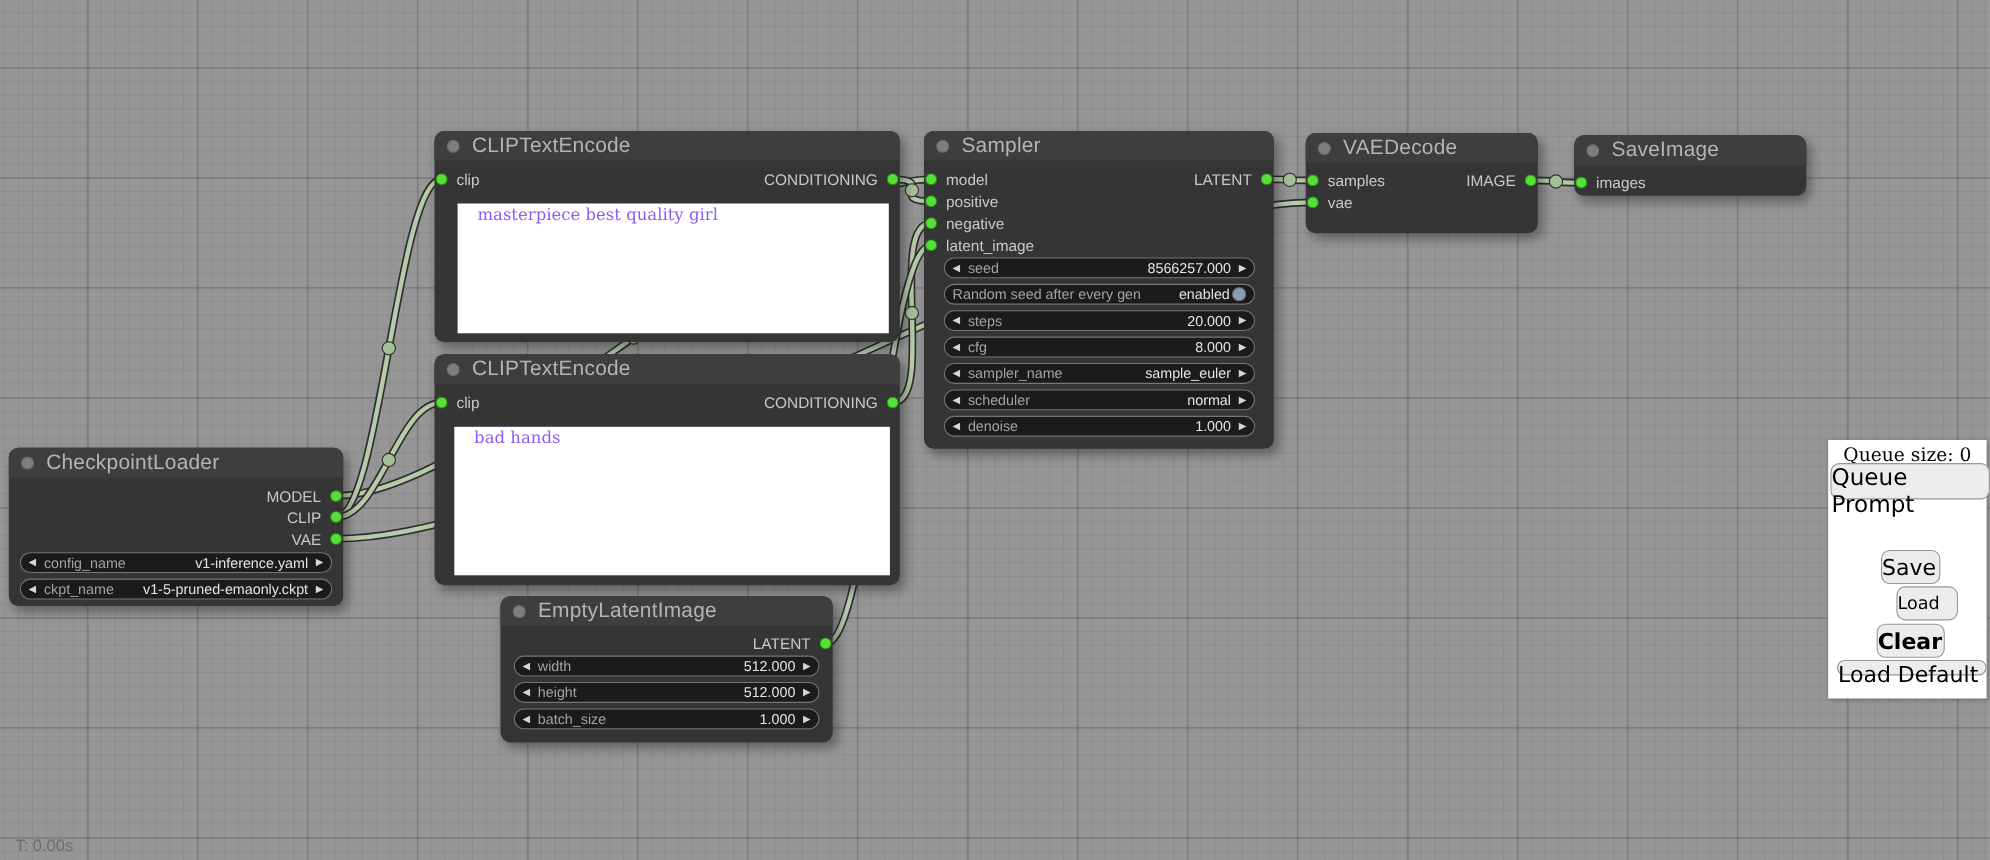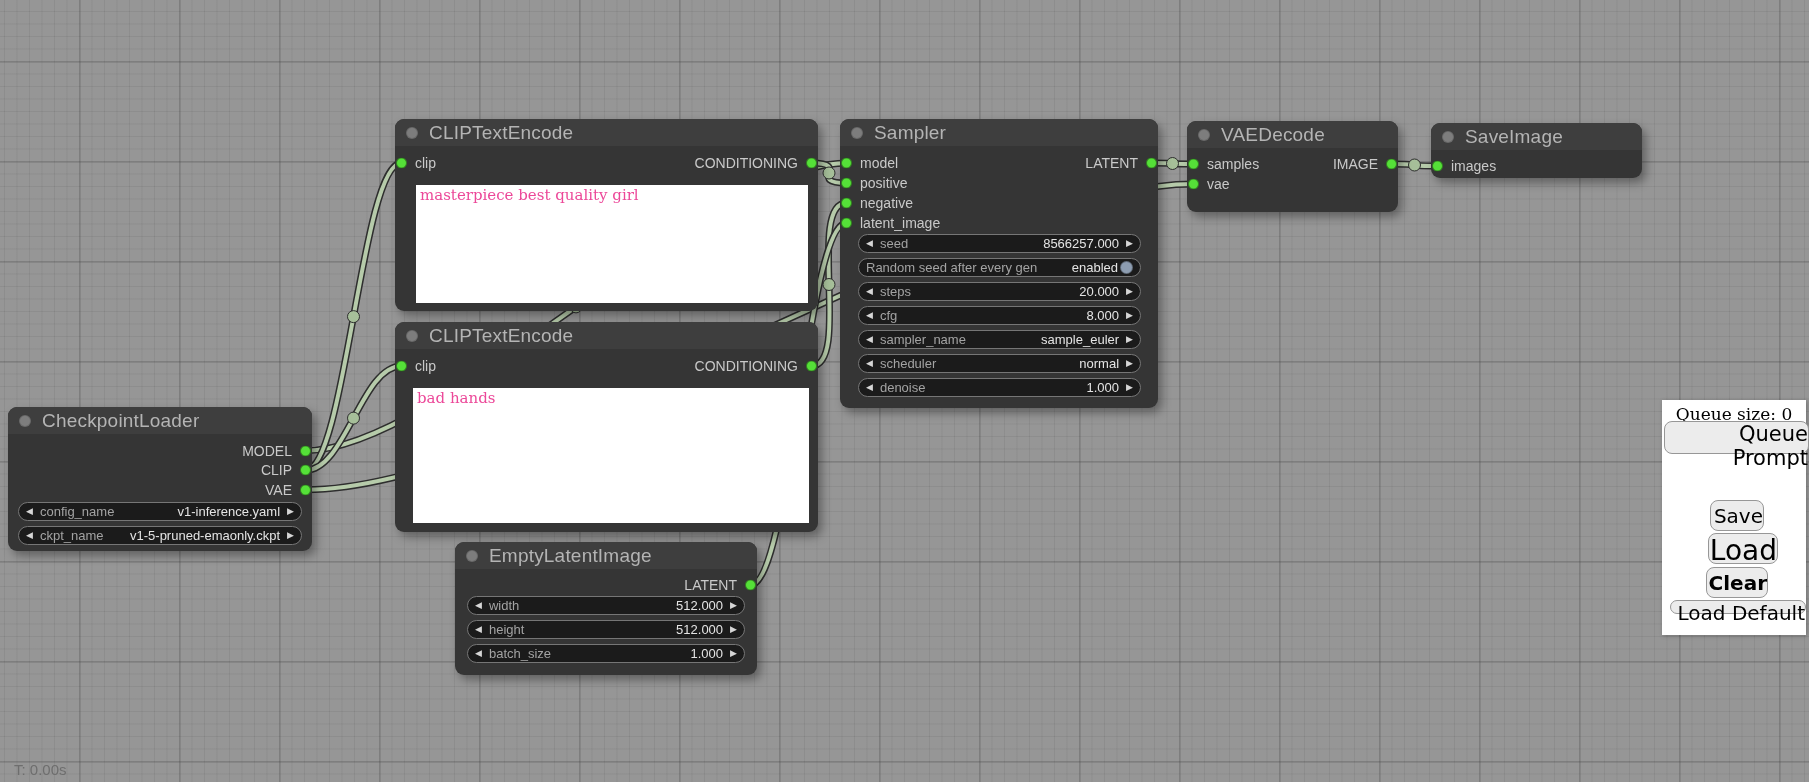--- a/index.html
+++ b/index.html
@@ -37,32 +37,32 @@
     display:flex;align-items:center;box-sizing:border-box;padding:0 7px;margin-bottom:5px;
     font-size:13px;white-space:nowrap;}
   .warrow{font-size:9px;color:#d6d6d6;line-height:17px;}
   .wlabel{color:#a3a3a3;margin-left:7px;}
   .wlabel.noarrow{margin-left:0;}
   .wvalue{color:#e4e4e4;margin-left:auto;margin-right:7px;}
   .wvalue.end{margin-right:2px;}
   .toggle{width:13px;height:13px;border-radius:50%;background:#8d9db1;
     border:1px solid rgba(0,0,0,0.3);box-sizing:border-box;}
   .ta{position:absolute;background:#ffffff;border:none;resize:none;outline:none;
-    font-family:"DejaVu Serif",serif;font-size:15px;color:#ec4899;padding:1px 4px;
+    font-family:"DejaVu Serif",serif;font-size:15px;color:#8b5cf6;padding:1px 18px;
     box-sizing:border-box;overflow:hidden;}
   #menu{position:absolute;left:1662px;top:400px;width:144px;height:235px;background:#ffffff;
     z-index:5;box-shadow:1px 1px 4px rgba(0,0,0,0.25);}
   #queue-size{position:absolute;left:0;top:4px;width:100%;text-align:center;
     font-family:"DejaVu Serif",serif;font-size:17px;color:#000;}
   .mbtn{position:absolute;background:#ececec;border:1px solid #979797;border-radius:8px;
-    color:#000;font-family:"DejaVu Sans","Liberation Sans",sans-serif;text-align:right;
+    color:#000;font-family:"DejaVu Sans","Liberation Sans",sans-serif;text-align:left;
     padding:0;cursor:pointer;}
   #queue-prompt{left:2px;top:21px;width:145px;height:33px;font-size:21px;}
   #btn-save{left:48px;top:100px;width:54px;height:31px;font-size:20px;}
-  #btn-load{left:46px;top:133px;width:70px;height:31px;font-size:28px;}
+  #btn-load{left:62px;top:133px;width:56px;height:31px;font-size:16px;}
   #btn-clear{left:44px;top:167px;width:62px;height:31px;font-size:20px;font-weight:bold;}
   #btn-default{left:8px;top:200px;width:136px;height:14px;font-size:20px;}
   #timing{position:absolute;left:14px;top:761px;font-size:15px;color:#6e6e6e;z-index:4;}
 </style>
 </head>
 <body>
 
 <div id="canvas">
   <svg id="links" width="1809" height="782" viewBox="0 0 1809 782">
       <path d="M 305.5 450.75 C 440.75 450.75, 711.25 163, 846.5 163" fill="none" stroke="#2e2e2e" stroke-width="7"></path>

